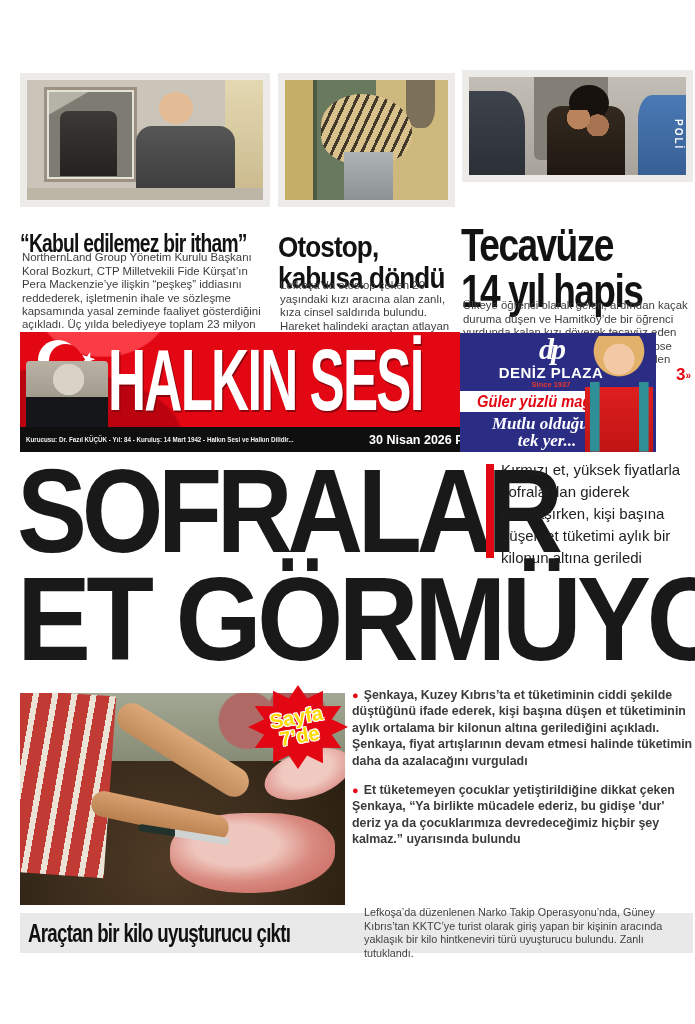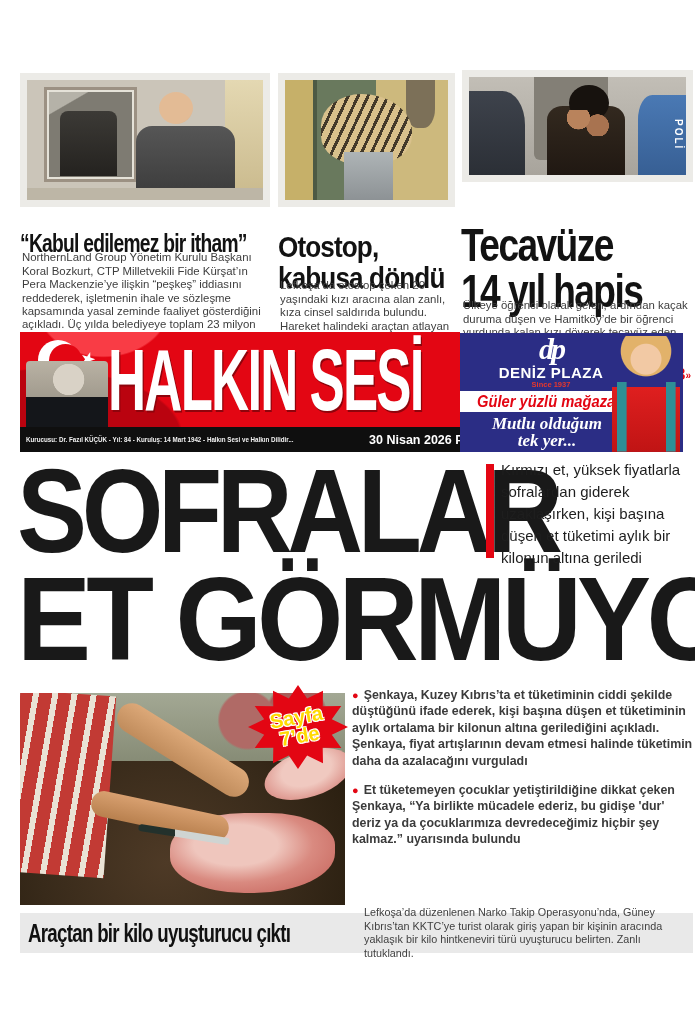--- a/index.html
+++ b/index.html
@@ -84,21 +84,21 @@
      text-shadow:2px 2px 0 #8e040c;white-space:nowrap;}
 
   .date-strip{left:20px;top:427px;width:466px;height:25px;background:#0f0f0f;display:flex;
      align-items:center;box-sizing:border-box;padding:0 6px;}
   .ds-info{color:#f2f2f2;font-size:8px;font-weight:700;white-space:nowrap;transform:scaleX(.78);transform-origin:0 50%;}
   .ds-right{margin-left:auto;display:flex;gap:13px;color:#fff;font-weight:800;font-size:12.5px;white-space:nowrap;}
 
   .red-divider{left:452px;top:332px;width:8px;height:120px;background:#e30613;}
 
   
-  .ad{left:460px;top:333px;width:223px;height:119px;background:#2b2d85;overflow:hidden;}
+  .ad{left:460px;top:333px;width:196px;height:119px;background:#2b2d85;overflow:hidden;}
   .ad-monogram{position:absolute;left:36px;top:2px;width:110px;text-align:center;color:#fff;
      font-family:"Liberation Serif",serif;font-style:italic;font-weight:bold;font-size:30px;line-height:28px;letter-spacing:-3px;}
   .ad-brand{position:absolute;left:8px;top:31px;width:166px;text-align:center;color:#fff;
      font-weight:800;font-size:15px;letter-spacing:.5px;white-space:nowrap;}
   .ad-since{position:absolute;left:8px;top:47px;width:166px;text-align:center;color:#e8372c;
      font-weight:800;font-size:7.5px;}
   .ad-band{position:absolute;left:0;top:58px;width:172px;height:21px;background:#fff;
      display:flex;align-items:center;justify-content:center;}
   .ad-band-text{color:#e30613;font-weight:800;font-style:italic;font-size:16px;white-space:nowrap;transform:scaleX(.92);}
   .ad-script{position:absolute;left:2px;top:82px;width:170px;text-align:center;color:#fff;
@@ -264,16 +264,16 @@
 7’de</div>
   </div>
 
   <div class="bullets">
     <p class="bullet"><span class="dot">●</span><span>Şenkaya, Kuzey Kıbrıs’ta et tüketiminin ciddi şekilde düştüğünü ifade ederek, kişi başına düşen et tüketiminin aylık ortalama bir kilonun altına gerilediğini açıkladı. Şenkaya, fiyat artışlarının devam etmesi halinde tüketimin daha da azalacağını vurguladı</span></p>
     <p class="bullet"><span class="dot">●</span><span>Et tüketemeyen çocuklar yetiştirildiğine dikkat çeken Şenkaya, “Ya birlikte mücadele ederiz, bu gidişe 'dur' deriz ya da çocuklarımıza devredeceğimiz hiçbir şey kalmaz.” uyarısında bulundu</span></p>
   </div>
 
   <div class="bottom-strip">
     <div class="bottom-headline">Araçtan bir kilo uyuşturucu çıktı</div>
-    <div class="bottom-body">Lefkoşa’da düzenlenen Narko Takip Operasyonu’nda, Güney Kıbrıs’tan KKTC’ye turist olarak giriş yapan bir kişinin aracında yaklaşık bir kilo hintkeneviri türü uyuşturucu belirten. Zanlı tutuklandı.</div>
+    <div class="bottom-body">Lefkoşa’da düzenlenen Narko Takip Operasyonu’nda, Güney Kıbrıs’tan KKTC’ye turist olarak giriş yapan bir kişinin aracında yaklaşık bir kilo hintkeneviri türü uyuşturucu bulundu. Zanlı tutuklandı.</div>
   </div>
 
 </div>
 
 </body></html>

